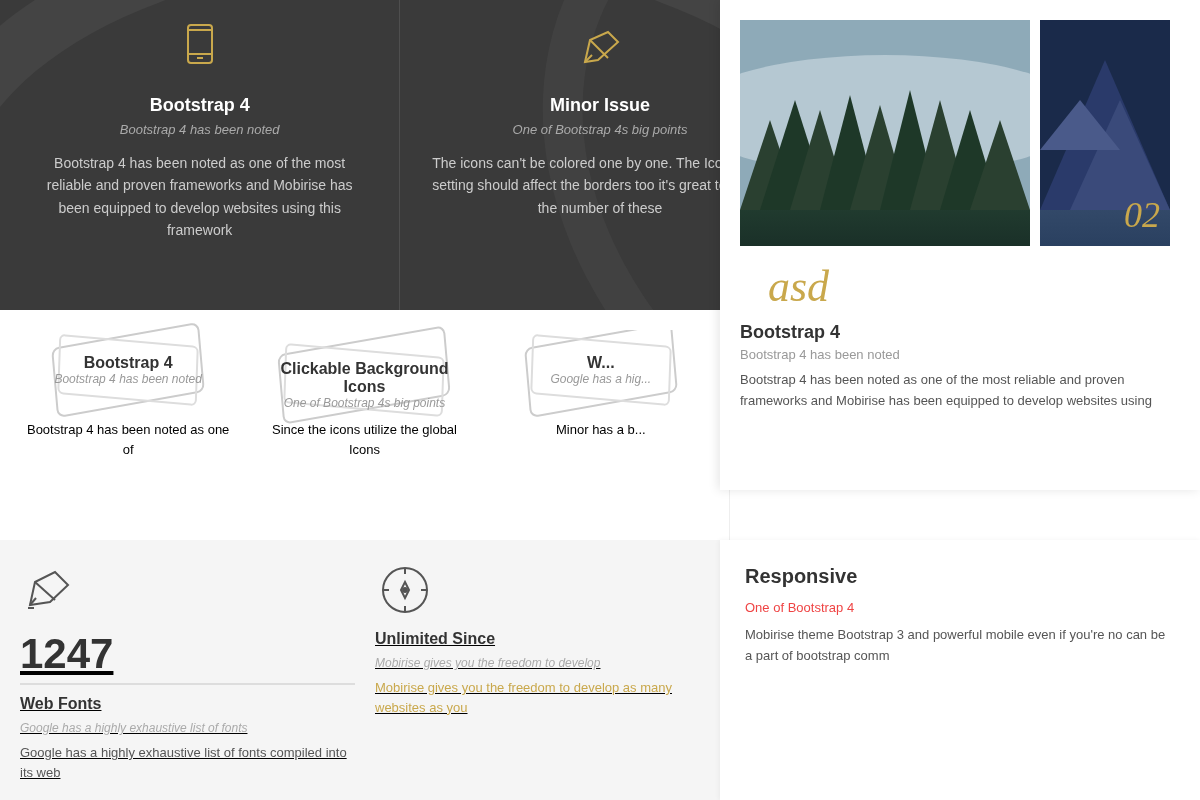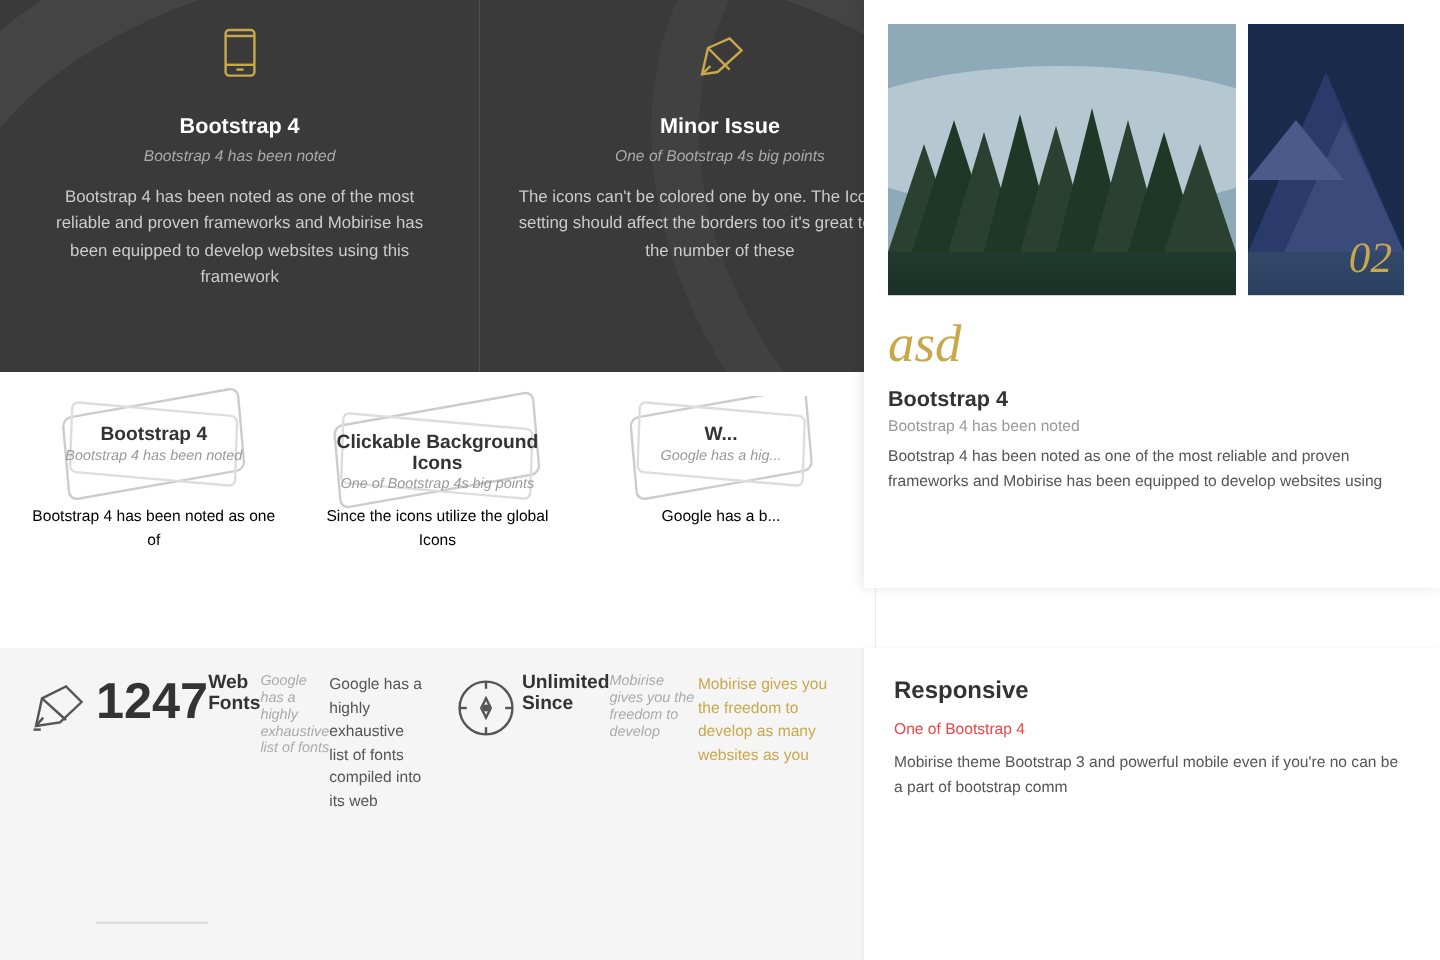--- a/index.html
+++ b/index.html
@@ -238,21 +238,22 @@
       bottom: 0;
       left: 0;
       z-index: 5;
       padding: 20px;
       gap: 20px;
     }
 
     .stat-col {
       flex: 1;
       display: flex;
-      flex-direction: row;
+      flex-direction: column;
+      text-decoration: underline;
     }
 
     .stat-icon {
       width: 60px;
       height: 60px;
       margin-bottom: 10px;
     }
 
     .stat-number {
       font-size: 42px;
@@ -422,21 +423,21 @@
 
     <div class="icon-box" style="overflow:hidden;">
       <div class="hex-badge">
         <div class="hex-shape"></div>
         <div class="hex-shape2"></div>
         <div style="position:relative;z-index:3;text-align:center;">
           <div class="hex-title">W...</div>
           <div class="hex-sub">Google has a hig...</div>
         </div>
       </div>
-      <div class="icon-box-text">Google has a b...</div>
+      <div class="icon-box-text">Minor has a b...</div>
     </div>
   </div>
 </div>
 
 <div class="right-overlay">
   <div class="overlay-images">
 
     <div class="img-placeholder forest">
       <svg width="290" height="190" viewBox="0 0 290 190" xmlns="http://www.w3.org/2000/svg">
 
@@ -460,21 +461,21 @@
       <svg width="130" height="190" viewBox="0 0 130 190" xmlns="http://www.w3.org/2000/svg">
         <rect width="130" height="190" fill="#1a2a4a"></rect>
         <polygon points="0,190 65,40 130,190" fill="#2a3a6a"></polygon>
         <polygon points="30,190 80,80 130,190" fill="#3a4a7a"></polygon>
         <polygon points="0,130 40,80 80,130" fill="#4a5a8a"></polygon>
       </svg>
       <div class="num-badge">02</div>
     </div>
   </div>
 
-  <div class="overlay-handwrite" style="font-family: Georgia, serif; font-style: italic; color: #c9a84c; font-size: 44px;">asd</div>
+  <div class="overlay-handwrite" style="font-family: Georgia, serif; font-style: italic; color: #c9a84c; font-size: 44px; margin-left: 28px;">asd</div>
 
   <div class="overlay-title">Bootstrap 4</div>
   <div class="overlay-sub">Bootstrap 4 has been noted</div>
   <div class="overlay-text">Bootstrap 4 has been noted as one of the most reliable and proven frameworks and Mobirise has been equipped to develop websites using</div>
 </div>
 
 <div class="bottom-section">
 
   <div class="scroll-indicator" style="position:absolute;left:720px;top:30px;">
     <div class="scroll-track">

